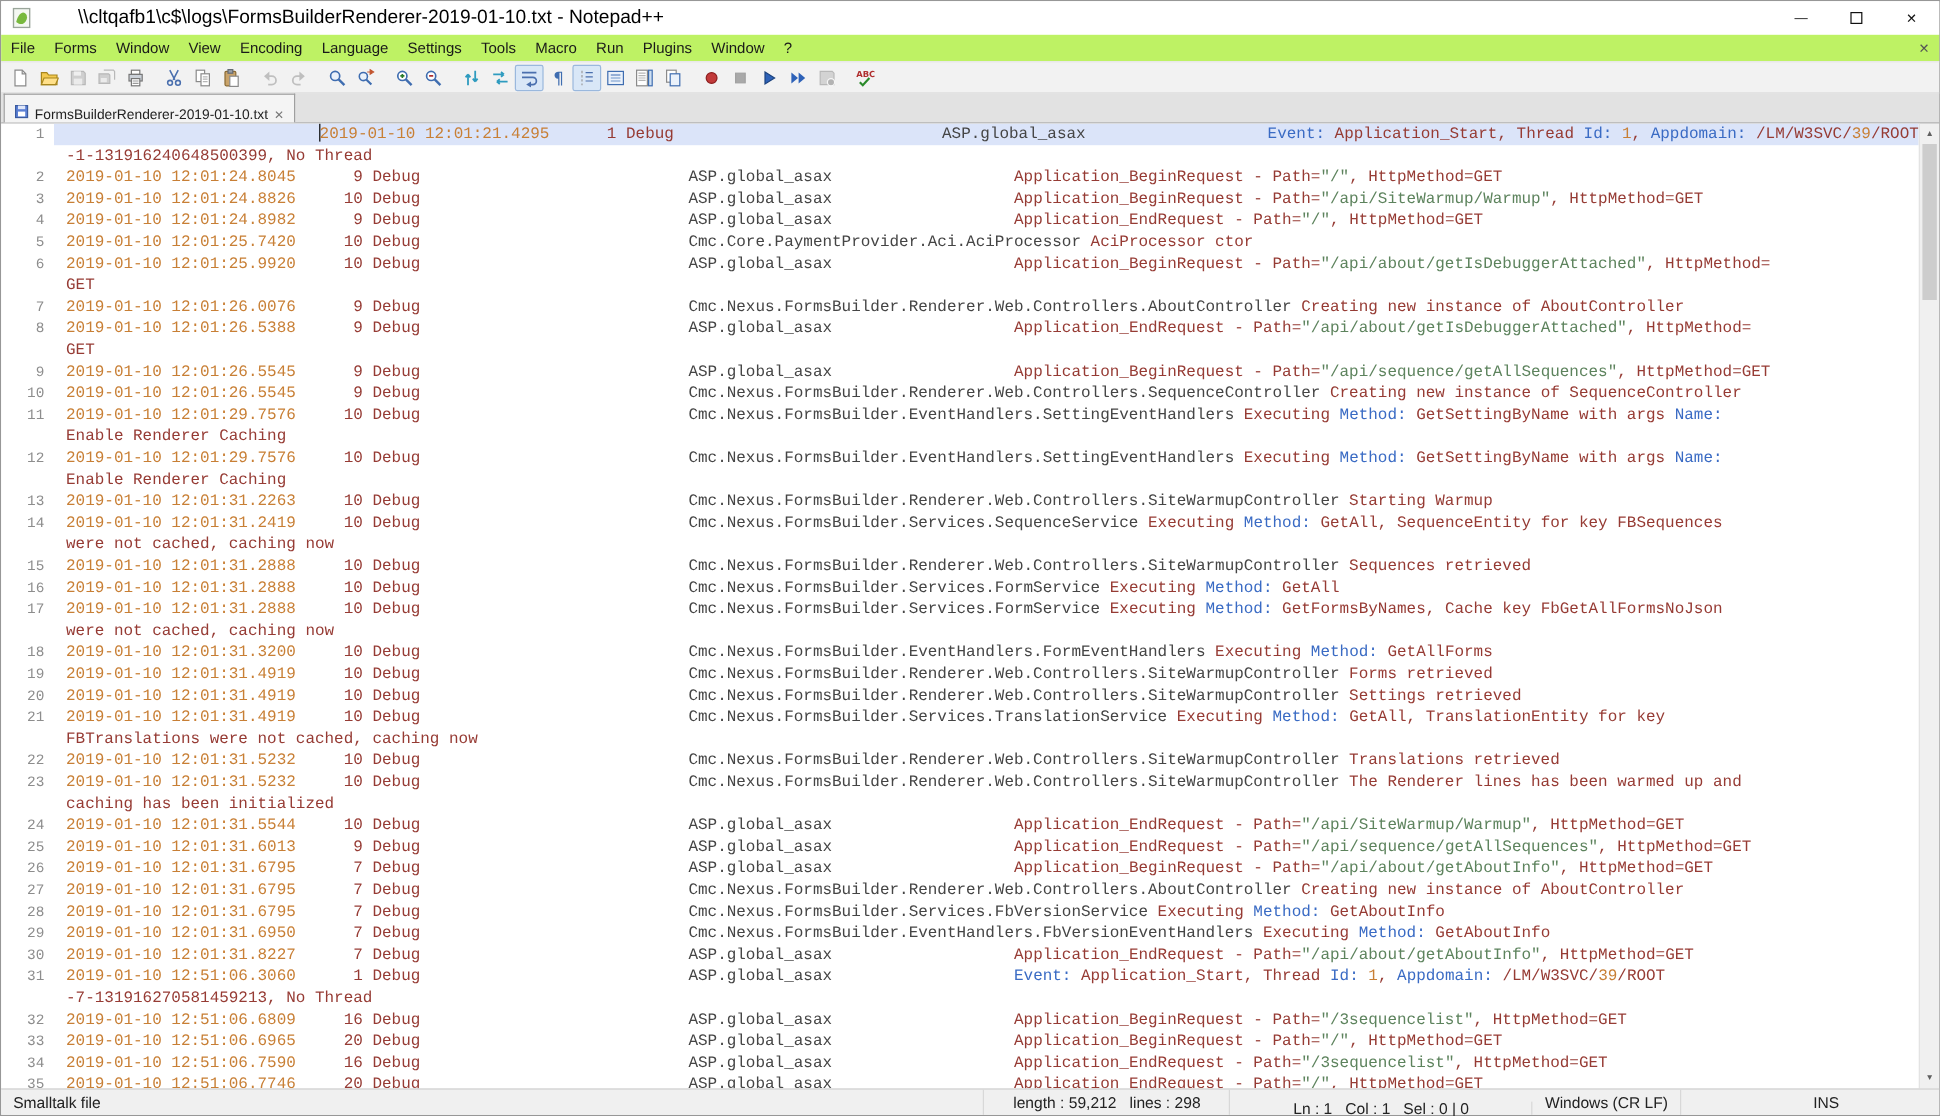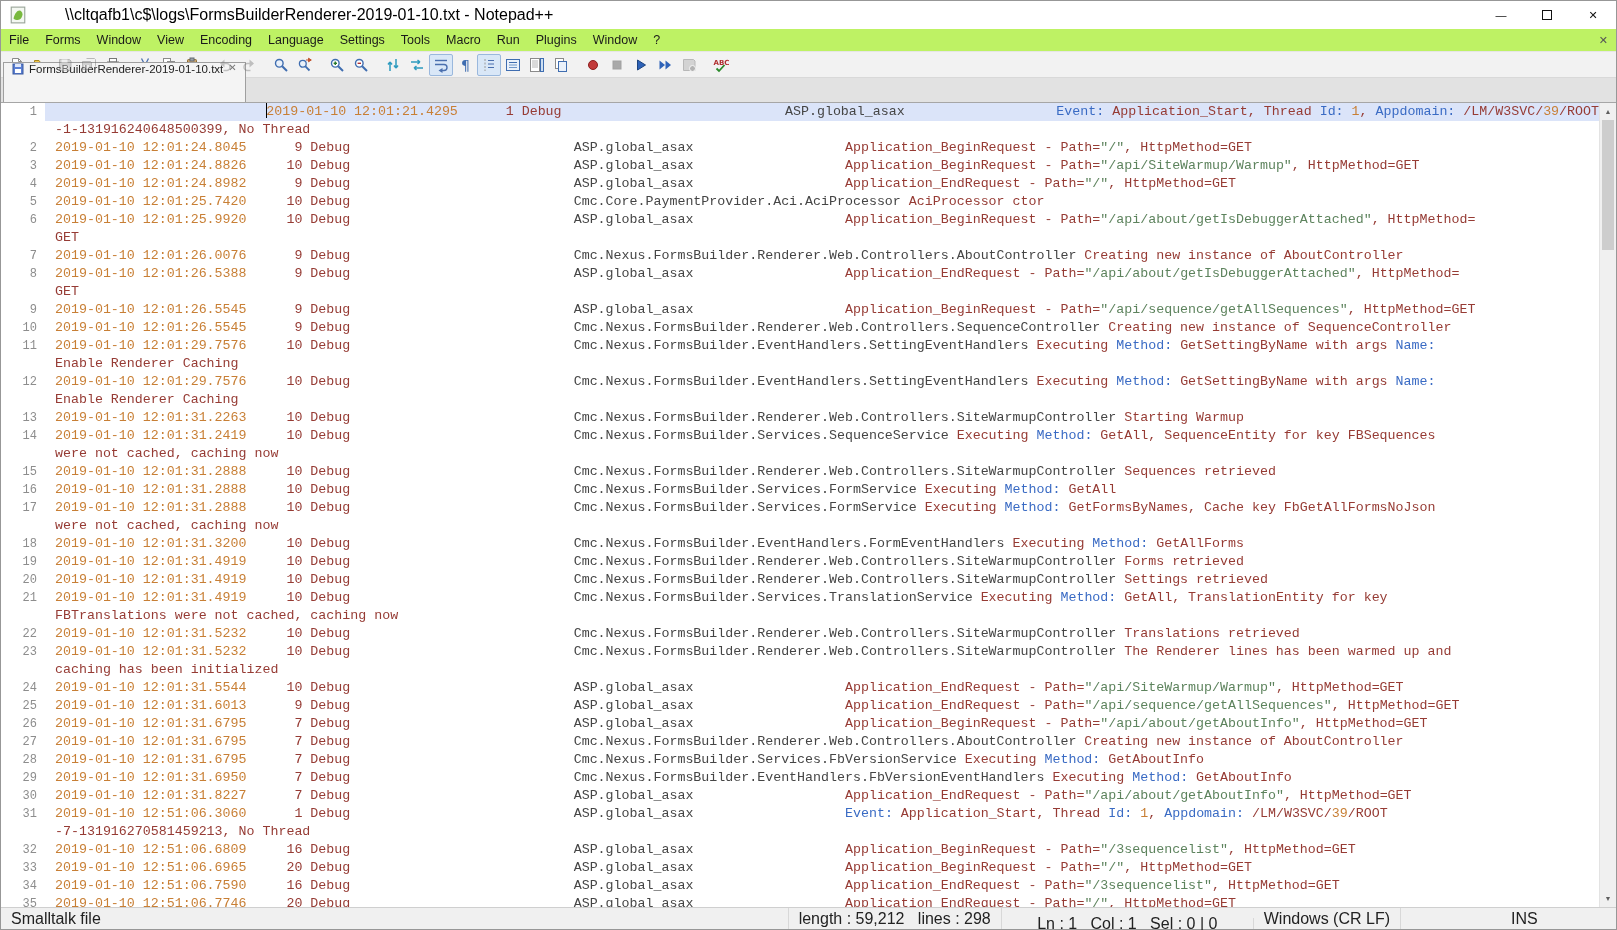--- a/index.html
+++ b/index.html
@@ -25,21 +25,21 @@
   .toolbar { height: 27px; flex: 0 0 27px; background: #f2f2f2; border-top: 1px solid #e6e6e6; border-bottom: 1px solid #d9d9d9; display: flex; align-items: center; padding-left: 4px; }
   .tb-btn { width: 24px; height: 22px; display: flex; align-items: center; justify-content: center; border: 1px solid transparent; border-radius: 2px; flex: none; }
   .tb-btn.active { background: #d9e7f7; border-color: #9ab8dd; }
   .tb-btn.disabled { opacity: .4; filter: grayscale(1); }
   .tb-ic { width: 16px; height: 16px; display: block; }
   .tb-ic svg { display: block; }
   .tb-sep { width: 8px; flex: none; }
 
   
   .tabbar { height: 25px; flex: 0 0 25px; background: #e2e2e2; border-bottom: 1px solid #a6a6a6; display: flex; align-items: flex-end; padding-left: 2px; }
-  .tab { height: 40px; background: #f4f4f4; border: 1px solid #9f9f9f; border-bottom: none; display: flex; align-items: flex-start; gap: 5px; padding: 0 8px; font-size: 11.5px; color: #222; }
+  .tab { height: 24px; background: #f4f4f4; border: 1px solid #9f9f9f; border-bottom: none; display: flex; align-items: flex-end; gap: 5px; padding: 0 8px; font-size: 11.5px; color: #222; }
   .tab-close { color: #777; font-size: 10px; line-height: 1; }
 
   
   .main { flex: 1 1 auto; min-height: 0; display: flex; }
   .editor { flex: 1 1 auto; overflow: hidden; background: #fff;
             font-family: "Liberation Mono", "DejaVu Sans Mono", monospace;
             font-size: 13.3px; line-height: 18px; }
   .row { display: flex; height: 18px; white-space: pre; }
   .gutter { flex: 0 0 44px; text-align: right; padding-right: 8px; color: var(--gutter); font-size: 12px; }
   .code { flex: 1 1 auto; padding-left: 10px; }
@@ -54,21 +54,21 @@
   .c-st { color: var(--string); }
   .c-nu { color: var(--number); }
 
   
   .scrollbar { flex: 0 0 17px; background: #f0f0f0; border-left: 1px solid #e3e3e3; display: flex; flex-direction: column; }
   .sb-arrow { height: 17px; flex: none; display: flex; align-items: center; justify-content: center; font-size: 7px; color: #5f5f5f; }
   .sb-track { flex: 1 1 auto; position: relative; }
   .sb-thumb { position: absolute; top: 0; left: 2px; right: 2px; height: 130px; background: #cdcdcd; }
 
   
-  .statusbar { height: 22px; flex: 0 0 22px; background: #f0f0f0; border-top: 1px solid #cfcfcf; display: flex; align-items: stretch; font-size: 16px; color: #222; }
+  .statusbar { height: 22px; flex: 0 0 22px; background: #f0f0f0; border-top: 1px solid #cfcfcf; display: flex; align-items: stretch; font-size: 13px; color: #222; }
   .sb-cell { display: flex; align-items: center; padding: 0 10px; border-right: 1px solid #d8d8d8; white-space: pre; }
   .sb-doc { flex: 1 1 auto; }
   .sb-len { flex: 0 0 205px; justify-content: center; }
   .sb-pos { flex: 0 0 252px; justify-content: center; margin-top: 10px; }
   .sb-eol { flex: 0 0 110px; justify-content: center; }
   .sb-enc { flex: 0 0 100px; justify-content: center; margin-top: 44px; }
   .sb-ins { flex: 0 0 115px; border-right: none; }
 </style>
 </head>
 <body>

